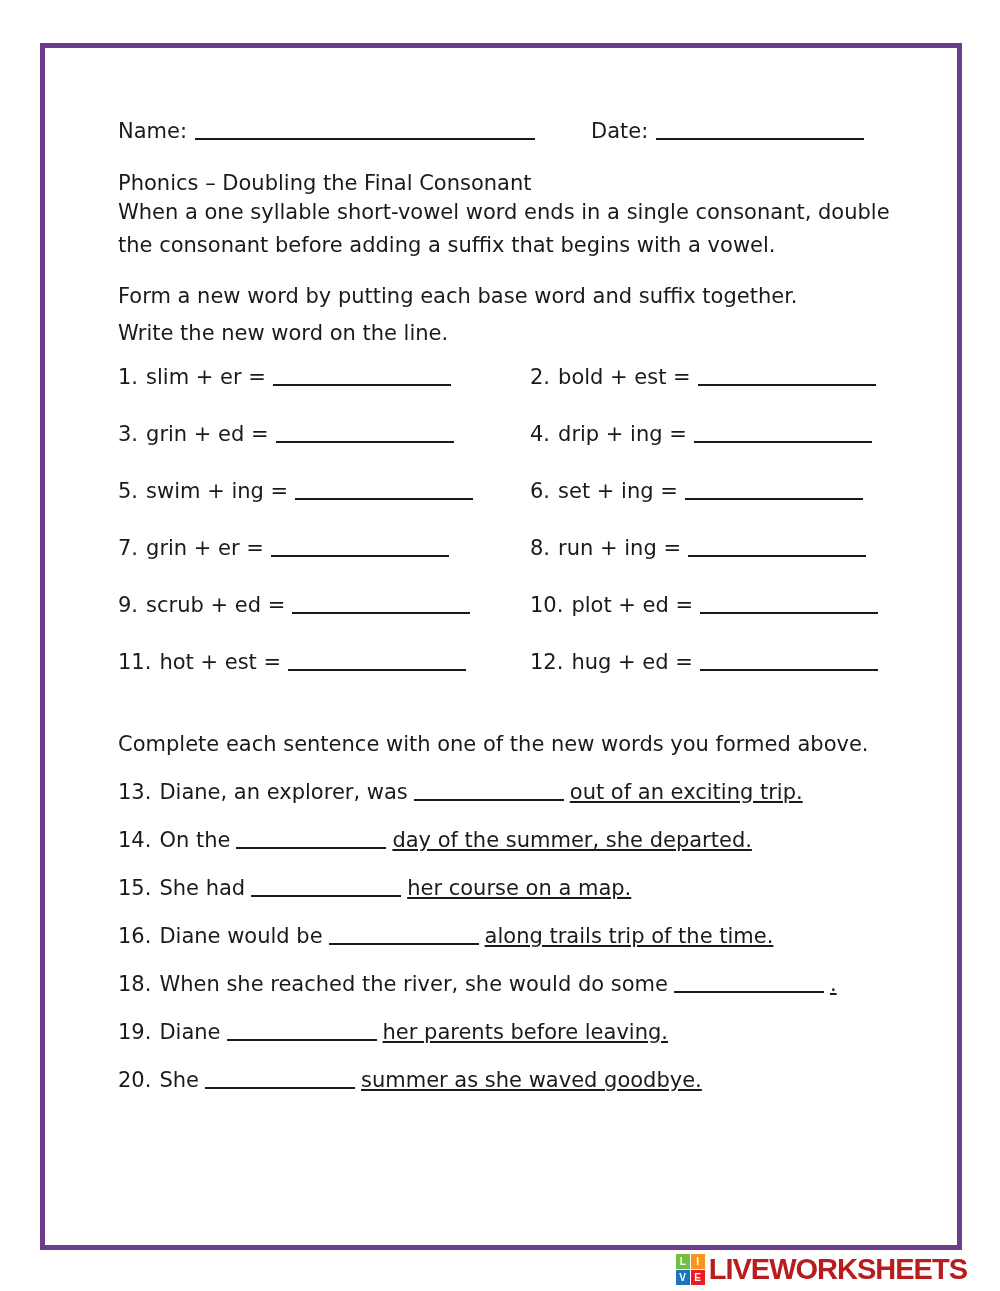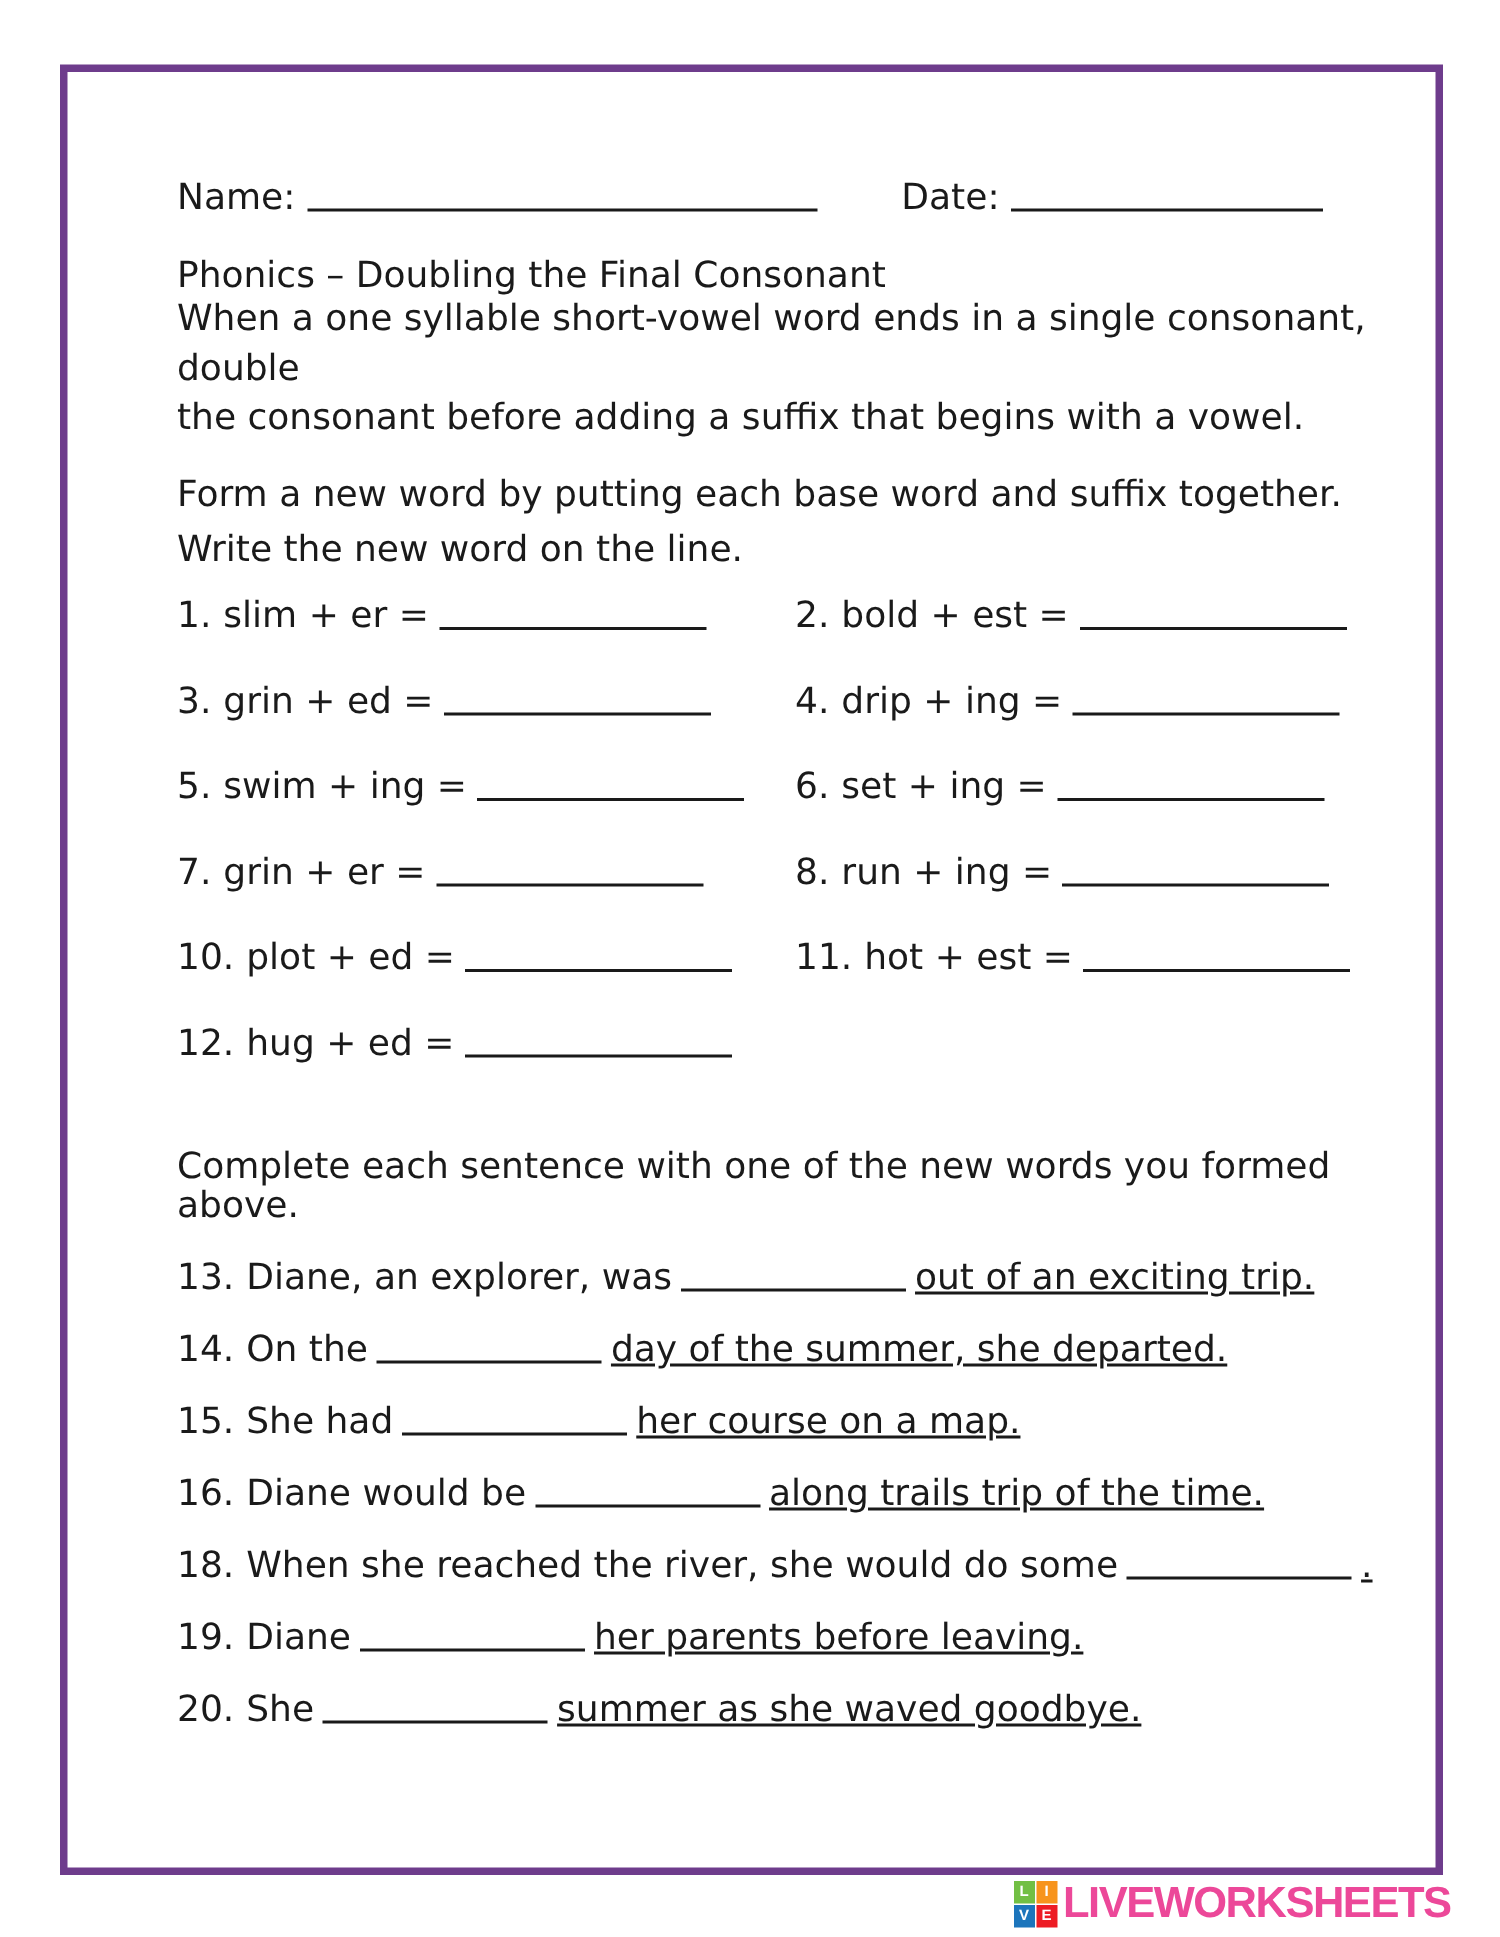--- a/index.html
+++ b/index.html
@@ -10,21 +10,21 @@
     color: #1a1a1a;
   }
   .page { position: relative; width: 1000px; height: 1291px; background: #ffffff; overflow: hidden; }
   .frame {
     position: absolute; left: 40px; top: 43px;
     width: 912px; height: 1197px;
     border: 5px solid #6e3c8c;
     background: #ffffff;
     box-sizing: content-box;
   }
-  .content { padding: 70px 36px 0 73px; font-size: 24px; line-height: 26px; }
+  .content { padding: 70px 36px 0 73px; font-size: 21px; line-height: 26px; }
 
   .blank {
     display: inline-block;
     border-bottom: 2px solid #1a1a1a;
     height: 15px;
     transform: translateY(2px);
   }
   .w-name { width: 340px; }
   .w-date { width: 208px; }
   .w-word { width: 178px; margin-left: 7px; }
@@ -98,20 +98,21 @@
 
       <div class="word-grid">
         <div class="word-item"><span class="num">1.</span><span>slim + er =</span><span class="blank w-word"></span></div>
         <div class="word-item"><span class="num">2.</span><span>bold + est =</span><span class="blank w-word"></span></div>
         <div class="word-item"><span class="num">3.</span><span>grin + ed =</span><span class="blank w-word"></span></div>
         <div class="word-item"><span class="num">4.</span><span>drip + ing =</span><span class="blank w-word"></span></div>
         <div class="word-item"><span class="num">5.</span><span>swim + ing =</span><span class="blank w-word"></span></div>
         <div class="word-item"><span class="num">6.</span><span>set + ing =</span><span class="blank w-word"></span></div>
         <div class="word-item"><span class="num">7.</span><span>grin + er =</span><span class="blank w-word"></span></div>
         <div class="word-item"><span class="num">8.</span><span>run + ing =</span><span class="blank w-word"></span></div>
+        <div class="word-item"><span class="num">9.</span><span>scrub + ed =</span><span class="blank w-word"></span></div>
         <div class="word-item"><span class="num">10.</span><span>plot + ed =</span><span class="blank w-word"></span></div>
         <div class="word-item"><span class="num">11.</span><span>hot + est =</span><span class="blank w-word"></span></div>
         <div class="word-item"><span class="num">12.</span><span>hug + ed =</span><span class="blank w-word"></span></div>
       </div>
 
       <div class="section2-header">Complete each sentence with one of the new words you formed above.</div>
 
       <p class="sentence"><span class="num">13.</span><span class="pre">Diane, an explorer, was</span><span class="blank w-sent"></span><span class="post">out of an exciting trip.</span></p>
       <p class="sentence"><span class="num">14.</span><span class="pre">On the</span><span class="blank w-sent"></span><span class="post">day of the summer, she departed.</span></p>
       <p class="sentence"><span class="num">15.</span><span class="pre">She had</span><span class="blank w-sent"></span><span class="post">her course on a map.</span></p>
@@ -123,15 +124,15 @@
     </div>
   </div>
 
   <div class="footer">
     <div class="logo-grid">
       <span class="logo-sq" style="background-color: rgb(114, 191, 68);">L</span>
       <span class="logo-sq" style="background-color: rgb(247, 148, 29);">I</span>
       <span class="logo-sq" style="background-color: rgb(28, 117, 188);">V</span>
       <span class="logo-sq" style="background-color: rgb(237, 28, 36);">E</span>
     </div>
-    <span class="logo-text" style="color: #ec4899;">LIVEWORKSHEETS</span>
+    <span class="logo-text" style="color: #b91c1c;">LIVEWORKSHEETS</span>
   </div>
 </div>
 
 </body></html>

